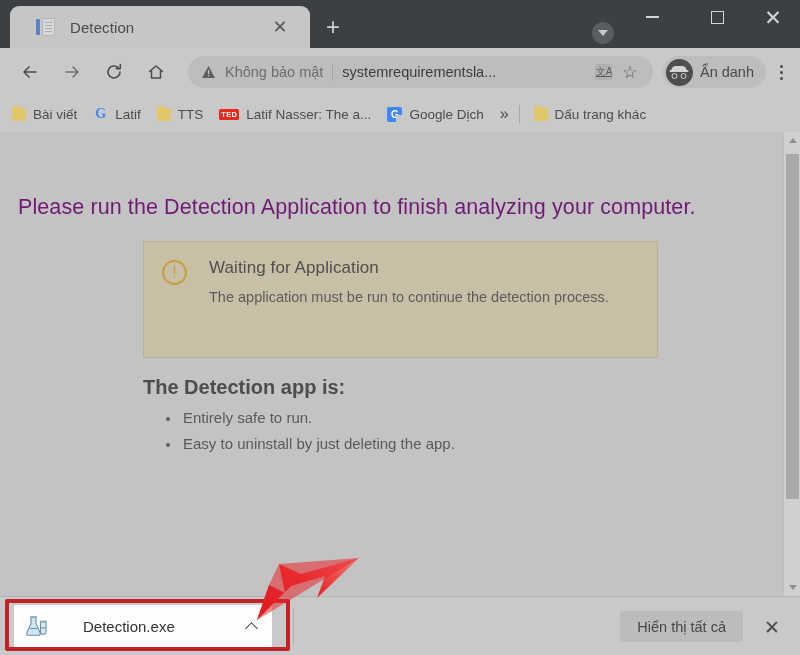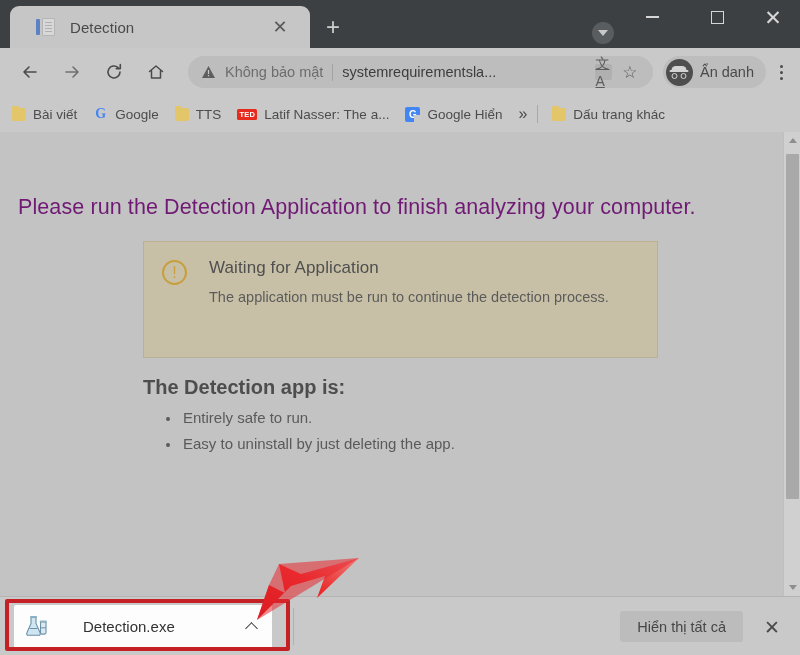--- a/index.html
+++ b/index.html
@@ -101,21 +101,21 @@
     width: 1px; height: 17px; background: #a3a3a3;
     margin: 0 9px; flex: 0 0 auto;
   }
   .omni-url {
     font-size: 14.5px; color: #3d3d3d; flex: 1 1 auto; min-width: 0;
     white-space: nowrap; overflow: hidden; text-overflow: ellipsis;
   }
   .omni-ico { width: 26px; height: 24px; flex: 0 0 auto; display: flex; align-items: center; justify-content: center; }
   .translate-ico {
     width: 17px; height: 16px; background: #b0b0b0; border-radius: 2px;
-    color: #5d5d5d; font-size: 14px; display: flex;
+    color: #5d5d5d; font-size: 10px; display: flex;
     align-items: center; justify-content: center; position: relative; text-decoration: underline;
   }
   .star-ico { font-size: 17px; color: #595959; line-height: 1; }
   .incognito-pill {
     flex: 0 0 auto; height: 32px; border-radius: 16px; background: #bdbdbd;
     display: flex; align-items: center; padding: 0 12px 0 3px; margin-left: 4px;
   }
   .incog-badge {
     width: 27px; height: 27px; border-radius: 50%; background: #4e4e4e;
     display: flex; align-items: center; justify-content: center;
@@ -388,33 +388,33 @@
       </div>
   </div>
 
   <div class="bookmarks">
     <div class="bm">
       <span class="ic-folder"></span>
       <span class="bm-label">Bài viết</span>
     </div>
     <div class="bm">
       <span class="ic-g">G</span>
-      <span class="bm-label">Google</span>
+      <span class="bm-label">Latif</span>
     </div>
     <div class="bm">
       <span class="ic-folder"></span>
       <span class="bm-label">TTS</span>
     </div>
     <div class="bm">
       <span class="ic-ted">TED</span>
       <span class="bm-label">Latif Nasser: The a...</span>
     </div>
     <div class="bm">
       <span class="ic-gt">G</span>
-      <span class="bm-label">Google Hiển</span>
+      <span class="bm-label">Google Dịch</span>
     </div>
     <div class="bm-overflow">»</div>
     <div class="bm-divider"></div>
     <div class="bm">
       <span class="ic-folder"></span>
       <span class="bm-label">Dấu trang khác</span>
     </div>
   </div>
 
   <div class="viewport">

